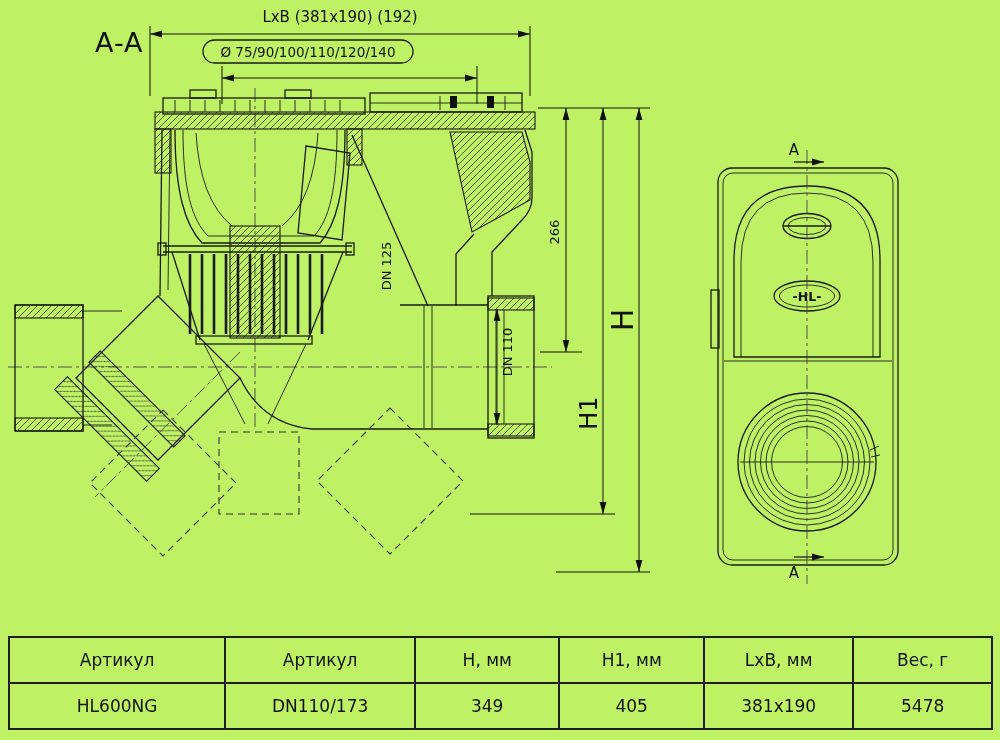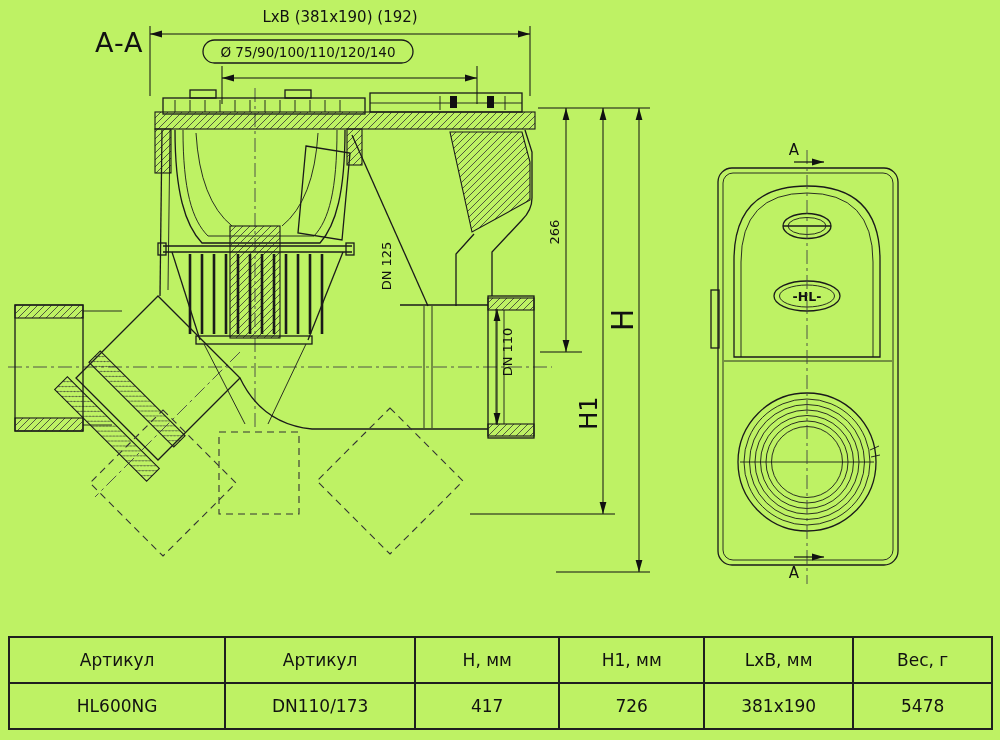--- a/index.html
+++ b/index.html
@@ -244,21 +244,21 @@
       <th>H, мм</th>
       <th>H1, мм</th>
       <th>LxB, мм</th>
       <th>Вес, г</th>
     </tr>
   </thead>
   <tbody>
     <tr>
       <td>HL600NG</td>
       <td>DN110/173</td>
-      <td>417</td>
-      <td>726</td>
+      <td>349</td>
+      <td>405</td>
       <td>381x190</td>
       <td>5478</td>
     </tr>
   </tbody>
 </table>
 
 </div>
 
 </body></html>

